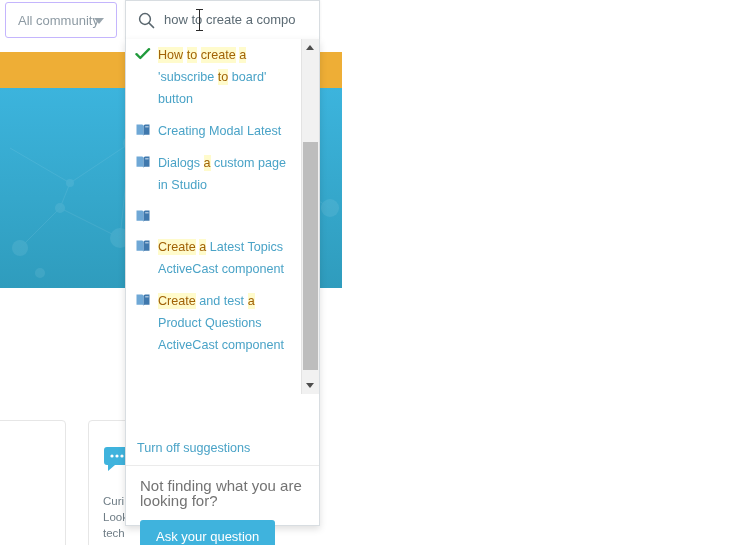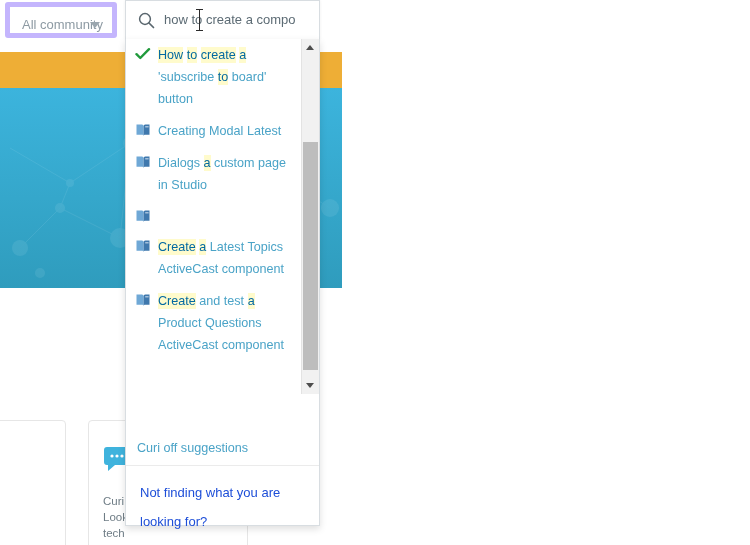--- a/index.html
+++ b/index.html
@@ -40,21 +40,21 @@
     white-space:pre-line;
   }
   #card-left .card-text{left:-10px;}
   .card-icon{
     position:absolute;left:14px;top:26px;width:30px;height:26px;
   }
 
   
   .scope-select{
     position:absolute;left:5px;top:2px;width:112px;height:36px;
-    border:5px solid #c4b5fd;border-radius:3px;background:#fff;
+    border:1px solid #c4b5fd;border-radius:3px;background:#fff;
     box-sizing:border-box;
   }
   .scope-select .label{
     position:absolute;left:12px;top:10px;font-size:13px;color:#8d9aa3;
   }
   .scope-select .caret{
     position:absolute;right:12px;top:15px;
     width:0;height:0;border-left:5px solid transparent;
     border-right:5px solid transparent;border-top:6px solid #9aa6ae;
   }
@@ -97,21 +97,21 @@
   .sugg-item{
     position:relative;padding:5px 8px 5px 32px;min-height:20px;
     font-size:12.6px;line-height:22px;color:#4aa3c7;
     cursor:pointer;
   }
   .sugg-item .ico{
     position:absolute;left:9px;top:8px;width:16px;height:15px;
   }
   .sugg-item .txt{word-wrap:break-word;}
   .sugg-item mark{
-    background:#fffbcc;color:#0369a1;padding:1px 0;
+    background:#fffbcc;color:#a16207;padding:1px 0;
   }
 
   
   .sb{
     position:absolute;right:0;top:0;width:17px;height:355px;
     background:#f1f1f1;border-left:1px solid #e3e3e3;
   }
   .sb .arrow{
     position:absolute;left:0;width:17px;height:17px;background:#f1f1f1;
   }
@@ -132,21 +132,21 @@
     position:absolute;left:11px;top:402px;
     font-size:12.6px;color:#4aa3c7;cursor:pointer;
   }
 
   .ask-block{
     position:absolute;left:0;right:0;top:426px;
     border-top:1px solid #ebebeb;padding:12px 14px 14px 14px;
     box-sizing:border-box;
   }
   .ask-text{
-    font-size:13px;line-height:29px;color:#1d4ed8;
+    font-size:15px;line-height:15px;color:#737373;
   }
   .ask-btn{
     display:block;margin-top:12px;
     background:#3fb3dd;color:#ffffff;border:none;border-radius:3px;
     font-family:"Liberation Sans", sans-serif;
     font-size:13px;padding:9px 16px;cursor:pointer;
   }
 </style>
 </head>
 <body>
@@ -257,19 +257,19 @@
   <div class="sb">
     <div class="arrow up">
         <i></i>
       </div>
     <div class="thumb"></div>
     <div class="arrow down">
         <i></i>
       </div>
   </div>
 
-  <div class="turn-off">Curi off suggestions</div>
+  <div class="turn-off">Turn off suggestions</div>
 
   <div class="ask-block">
     <div class="ask-text">Not finding what you are looking for?</div>
     <button class="ask-btn">Ask your question</button>
   </div>
 </div>
 
 </body></html>

